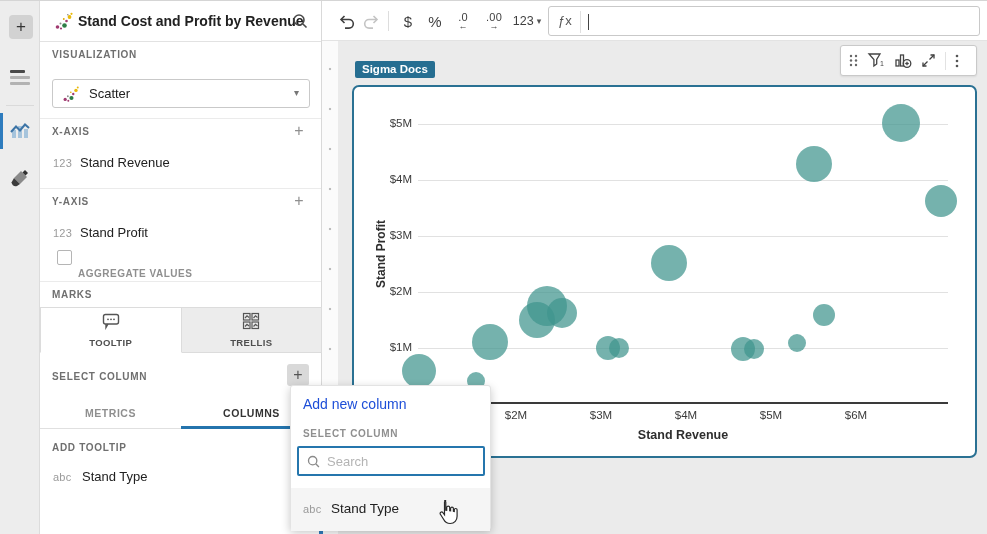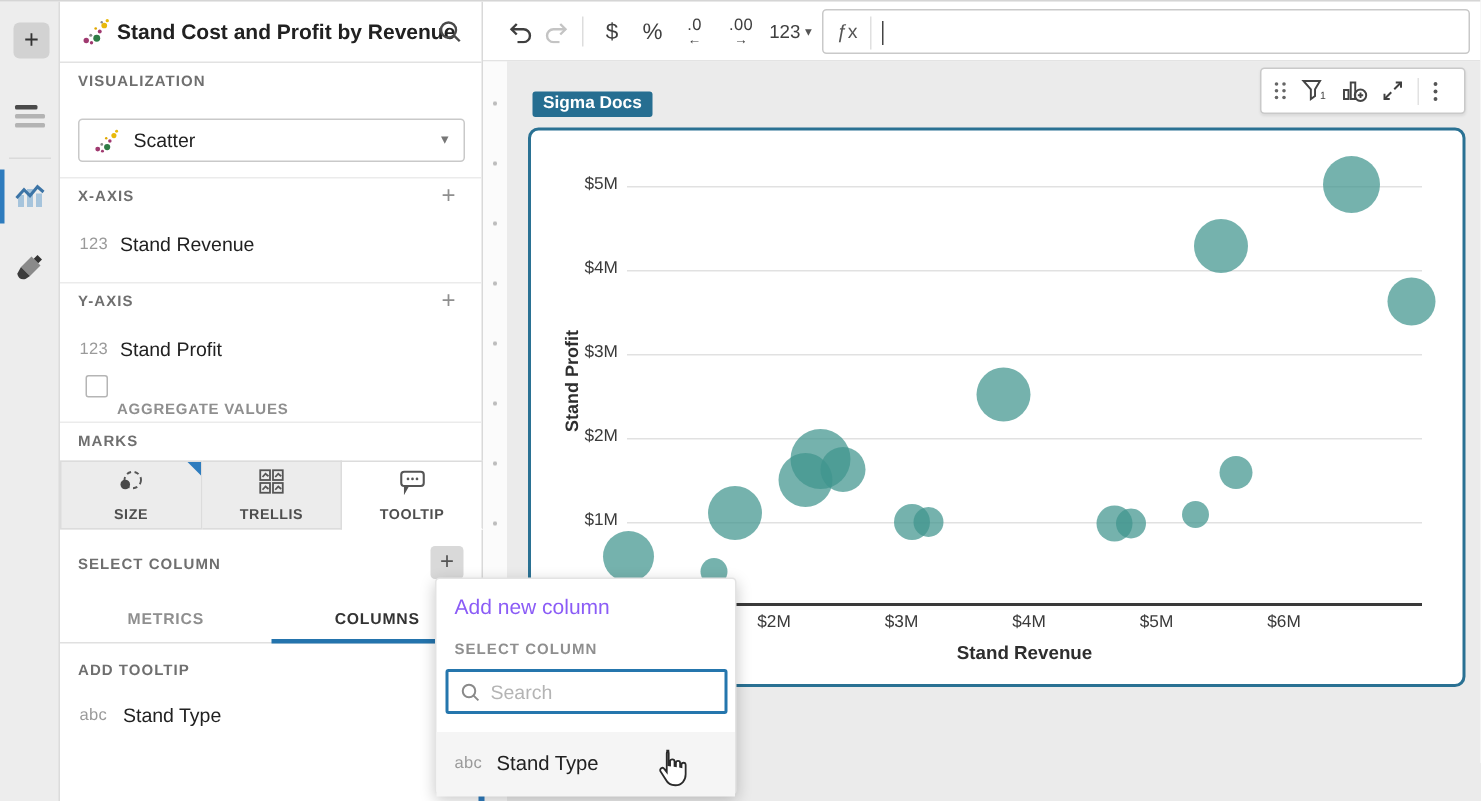--- a/index.html
+++ b/index.html
@@ -79,21 +79,21 @@
   .axis-line { position:absolute; height:2px; background:#3a3a3a; }
   .y-tick { position:absolute; width:58px; text-align:right; font-size:11.5px; color:#3a3a3a; }
   .x-tick { position:absolute; width:60px; text-align:center; font-size:11.5px; color:#3a3a3a; }
   .bubble { position:absolute; border-radius:50%; }
   .y-title { position:absolute; transform:rotate(-90deg); transform-origin:center; font-size:12px; font-weight:700; color:#2e2e2e; white-space:nowrap; }
   .x-title { position:absolute; text-align:center; font-size:12.5px; font-weight:700; color:#2e2e2e; }
 
   
   .popup { position:absolute; left:290px; top:384px; width:201px; height:145px; background:#fff; border:1px solid #e3e3e3; border-radius:3px;
            box-shadow:0 3px 10px rgba(0,0,0,.22); z-index:50; }
-  .popup-title { position:absolute; left:12px; top:10px; font-size:14px; color:#8b5cf6; }
+  .popup-title { position:absolute; left:12px; top:10px; font-size:14px; color:#1d4ed8; }
   .popup-sec { position:absolute; left:12px; top:42px; font-size:10px; font-weight:700; letter-spacing:.07em; color:#8f8f8f; }
   .popup-search { position:absolute; left:6px; top:60px; width:188px; height:30px; border:2px solid #2576ad; border-radius:2px; background:#fff; }
   .popup-search input { position:absolute; left:28px; top:2px; width:152px; height:22px; border:none; outline:none; font-size:13px; color:#444;
                         font-family:"Liberation Sans", sans-serif; }
   .popup-search input::placeholder { color:#b4b4b4; }
   .popup-option { position:absolute; left:0; top:102px; width:100%; height:43px; background:#f5f5f5; cursor:pointer; }
   .cursor { position:absolute; left:436px; top:498px; z-index:60; }
 </style>
 </head>
 <body>
@@ -185,59 +185,49 @@
     </div>
     <div style="position:absolute;left:0;top:249px;width:100%;height:20px;">
       <span class="checkbox"></span>
       <span class="cb-label">AGGREGATE VALUES</span>
     </div>
 
     <div class="sec-top" style="top:280px;"></div>
     <div class="sec-label" style="top:288px;">MARKS</div>
 
     <div class="marks-tabs">
-      <div class="mtab has-assignment" id="mtab1">
+      <div class="mtab active" id="mtab2">
         <span>
           <svg width="20" height="18" viewBox="0 0 20 18">
-              <circle cx="11.5" cy="8" r="5.5" fill="none" stroke="#555" stroke-width="1.3" stroke-dasharray="3 2.4"></circle>
-              <circle cx="6.5" cy="11" r="3.2" fill="#4a4a4a"></circle>
+              <rect x="2.5" y="2.5" width="15" height="9.5" rx="2" fill="none" stroke="#555" stroke-width="1.4"></rect>
+              <path d="M7 12 L5 15.5 L5 12" fill="none" stroke="#555" stroke-width="1.4"></path>
+              <circle cx="7" cy="7.3" r="0.9" fill="#555"></circle>
+              <circle cx="10" cy="7.3" r="0.9" fill="#555"></circle>
+              <circle cx="13" cy="7.3" r="0.9" fill="#555"></circle>
             </svg>
         </span>
-        <span class="mtab-label">SIZE</span>
-        <span class="corner"></span>
+        <span class="mtab-label">TOOLTIP</span>
+
       </div>
       <div class="mtab" id="mtab3">
         <span>
           <svg width="20" height="18" viewBox="0 0 20 18">
               <g fill="none" stroke="#555" stroke-width="1.2">
                 <rect x="2.5" y="1.5" width="6.5" height="6.5"></rect>
                 <rect x="11" y="1.5" width="6.5" height="6.5"></rect>
                 <rect x="2.5" y="10" width="6.5" height="6.5"></rect>
                 <rect x="11" y="10" width="6.5" height="6.5"></rect>
                 <polyline points="4,6 6,3.8 8,5.5"></polyline>
                 <polyline points="12.5,6 14.5,3.8 16.5,5.5"></polyline>
                 <polyline points="4,14.5 6,12.3 8,14"></polyline>
                 <polyline points="12.5,14.5 14.5,12.3 16.5,14"></polyline>
               </g>
             </svg>
         </span>
         <span class="mtab-label">TRELLIS</span>
-
-      </div>
-      <div class="mtab active" id="mtab2">
-        <span>
-          <svg width="20" height="18" viewBox="0 0 20 18">
-              <rect x="2.5" y="2.5" width="15" height="9.5" rx="2" fill="none" stroke="#555" stroke-width="1.4"></rect>
-              <path d="M7 12 L5 15.5 L5 12" fill="none" stroke="#555" stroke-width="1.4"></path>
-              <circle cx="7" cy="7.3" r="0.9" fill="#555"></circle>
-              <circle cx="10" cy="7.3" r="0.9" fill="#555"></circle>
-              <circle cx="13" cy="7.3" r="0.9" fill="#555"></circle>
-            </svg>
-        </span>
-        <span class="mtab-label">TOOLTIP</span>
 
       </div>
     </div>
 
     <div class="sec-label" style="top:370px;">SELECT COLUMN</div>
     <div class="plus-btn" style="right:12px;top:363px;background:#d9d9d9;color:#555;">+</div>
 
     <div class="col-tabs">
       <div class="col-tab">METRICS</div>
       <div class="col-tab active">COLUMNS</div>

